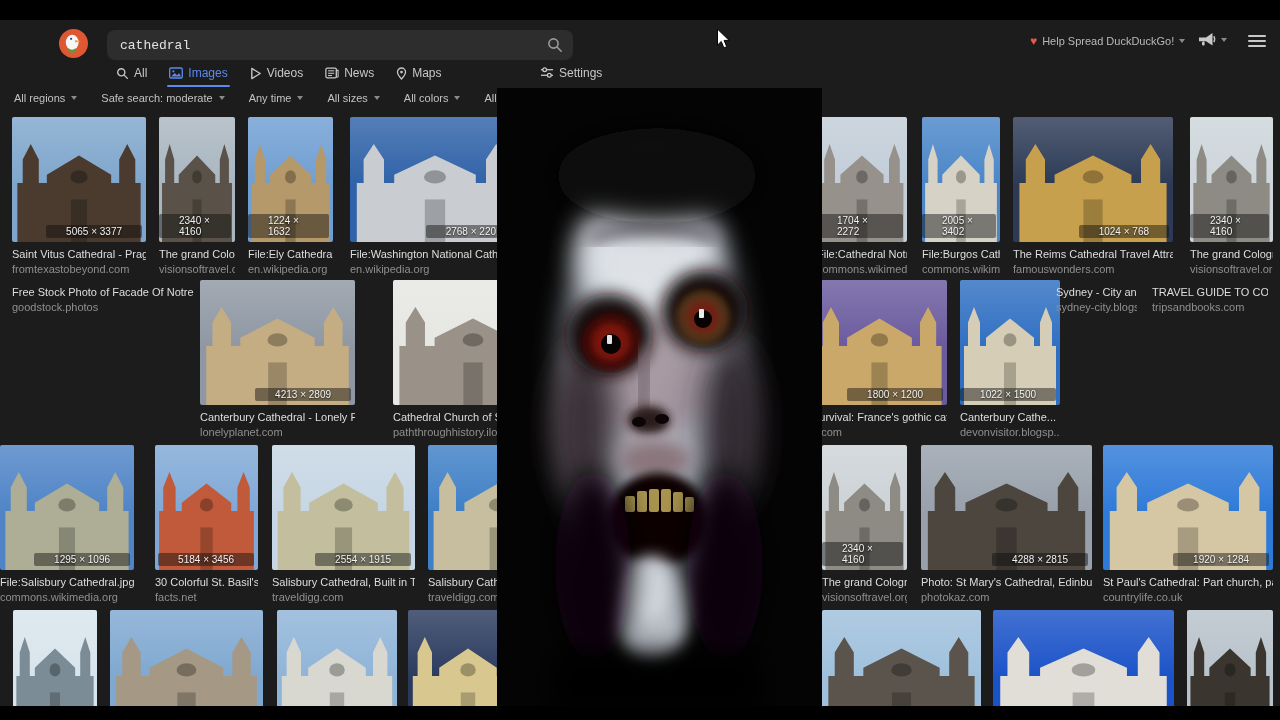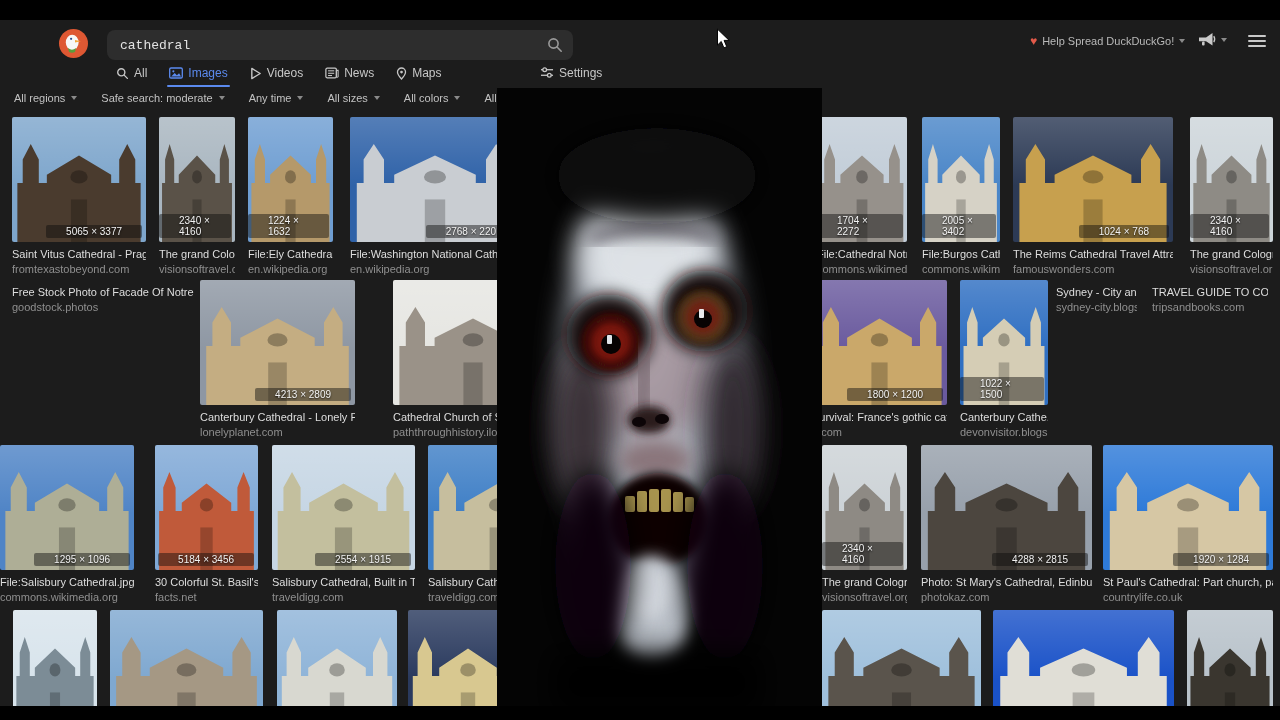--- a/index.html
+++ b/index.html
@@ -195,21 +195,21 @@
             <svg class="sil" viewBox="0 0 100 100" preserveAspectRatio="none">
               <path d="M4 100 V42 H8 V19 L14 4 L20 19 V42 H26 V34 L50 15 L74 34 V42 H80 V19 L86 4 L92 19 V42 H96 V100 Z" fill="#caa86a"></path>
               <circle cx="50" cy="36" r="6.5" fill="rgba(0,0,0,0.28)"></circle>
               <rect x="44" y="58" width="12" height="42" fill="rgba(0,0,0,0.22)"></rect>
             </svg>
             <span class="dims">1800 × 1200</span>
           </div>
           <div class="t-title">Survival: France's gothic cathe...</div>
           <div class="t-src">...com</div>
         </div>
-        <div class="tile" style="left: 960px; top: 260px; width: 88px;">
+        <div class="tile" style="left: 960px; top: 260px; width: 100px;">
           <div class="thumb" style="background: rgb(47, 111, 194);">
             <svg class="sil" viewBox="0 0 100 100" preserveAspectRatio="none">
               <path d="M4 100 V42 H8 V19 L14 4 L20 19 V42 H26 V34 L50 15 L74 34 V42 H80 V19 L86 4 L92 19 V42 H96 V100 Z" fill="#d5cdb5"></path>
               <circle cx="50" cy="36" r="6.5" fill="rgba(0,0,0,0.28)"></circle>
               <rect x="44" y="58" width="12" height="42" fill="rgba(0,0,0,0.22)"></rect>
             </svg>
             <span class="dims">1022 × 1500</span>
           </div>
           <div class="t-title">Canterbury Cathe...</div>
           <div class="t-src">devonvisitor.blogsp...</div>

